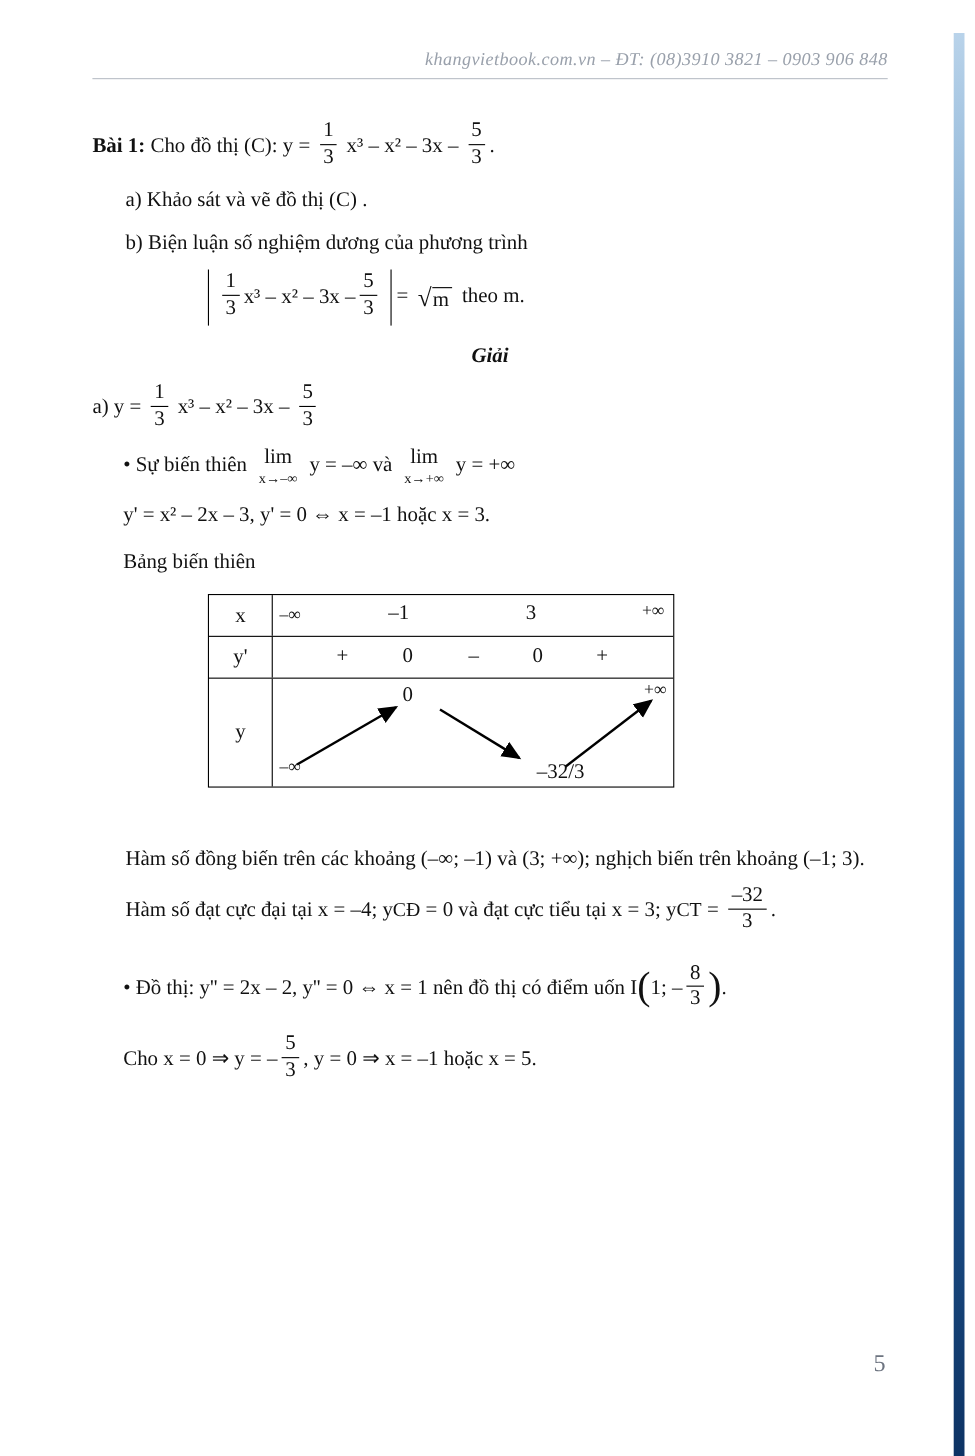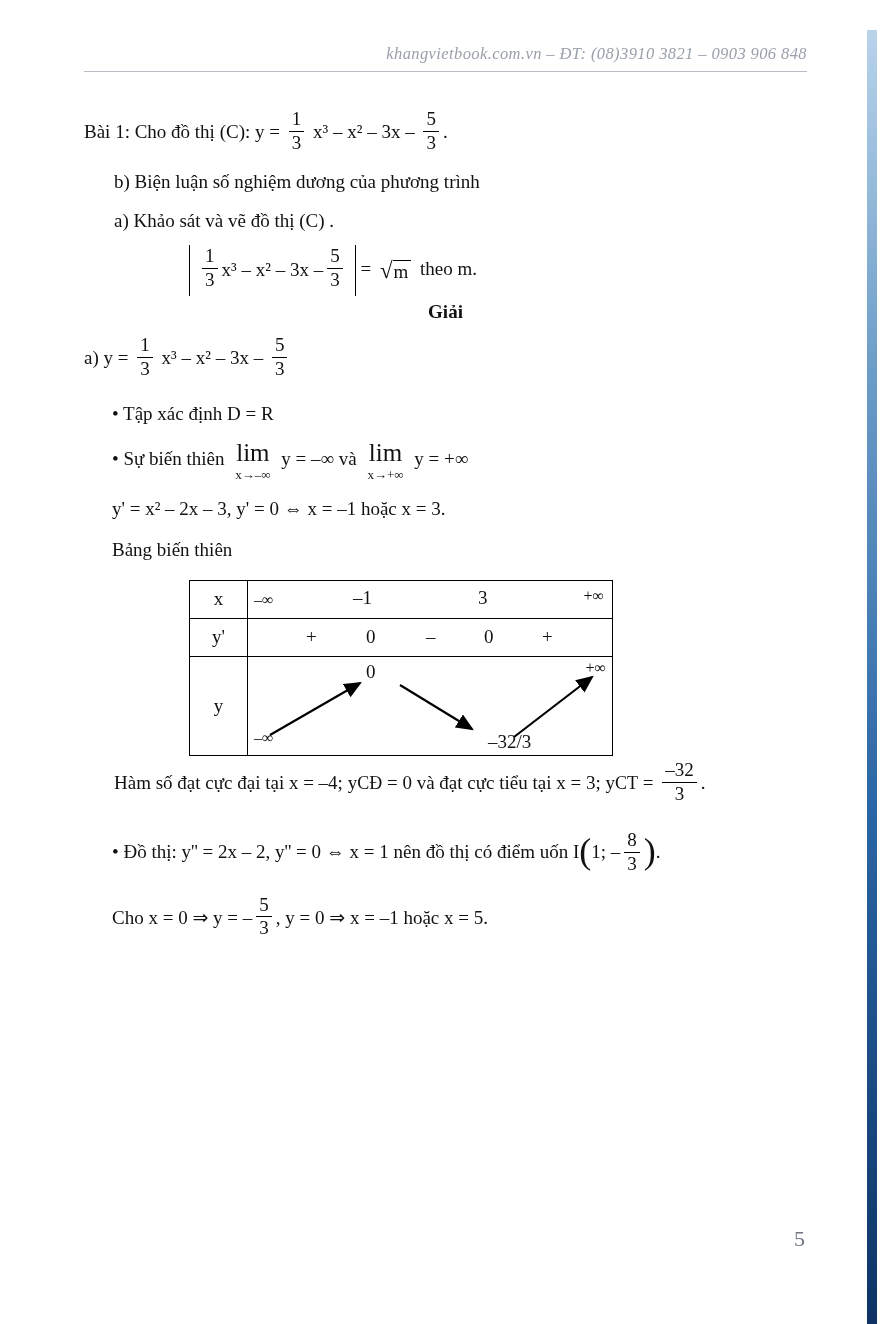--- a/index.html
+++ b/index.html
@@ -17,47 +17,47 @@
   
   .header{
     position:absolute; top:44px; left:75px; right:70px;
     border-bottom:1px solid #b9bec6; padding-bottom:7px; text-align:right;
   }
   .header-text{ font-style:italic; color:#99a0ab; font-size:16.5px; letter-spacing:.4px; }
 
   .content{ position:absolute; top:95px; left:75px; right:70px; }
   .line{ line-height:1.45; }
 
-  .bold{ font-weight:normal;text-align:center; }
+  .bold{ font-weight:bold;text-align:center; }
 
   
   .frac{ display:inline-block; vertical-align:middle; text-align:center;
          line-height:1.1; margin:0 4px; position:relative; top:-2px; }
   .frac .num{ display:block; padding:0 3px 1px; }
   .frac .den{ display:block; border-top:1.3px solid #000; padding:1px 3px 0; }
 
   
   .abs{ display:inline-flex; align-items:center;
         border-left:1.6px solid #000; border-right:1.6px solid #000;
         padding:3px 8px; vertical-align:middle; }
 
   
   .sqrt{ display:inline-block; vertical-align:middle; margin:0 4px; white-space:nowrap; }
   .sqrt-sign{ font-size:23px; }
   .rad{ border-top:1.4px solid #000; padding:0 3px 0 1px; }
 
   
   .lim{ display:inline-block; text-align:center; vertical-align:middle; margin:0 6px; line-height:1; }
-  .lim .top{ display:block; font-size:25px; }
+  .lim .top{ display:block; font-size:19px; }
   .lim .sub{ display:block; font-size:13px; margin-top:3px; }
 
   .p-problem{ margin-top:16px; }
   .p-item{ margin-top:12px; margin-left:30px; }
   .eq-line{ margin:10px 0 0 105px; }
-  .giai{ margin-top:2px; text-align:center; font-weight:bold; }
+  .giai{ margin-top:14px; text-align:center; font-weight:bold;font-style:italic; }
   .p-a{ margin-top:12px; }
   .bullet-line{ margin-left:28px; }
   .mt18{ margin-top:18px; } .mt12{ margin-top:12px; }
   .deriv{ margin-top:14px; margin-left:28px; }
   .caption{ margin-top:14px; margin-left:28px; }
 
   
   .vtable{ margin:16px 0 0 105px; width:424px; border:1.4px solid #000; }
   .vrow{ display:flex; border-bottom:1.4px solid #000; }
   .vrow:last-child{ border-bottom:none; }
@@ -94,22 +94,22 @@
   <div class="content">
 
     <div class="line p-problem">
       <span class="bold">Bài 1:</span>
       <span>Cho  đồ thị (C): y =</span>
       <span class="frac"><span class="num">1</span><span class="den">3</span></span>
       <span>x³ – x² – 3x –</span>
       <span class="frac"><span class="num">5</span><span class="den">3</span></span><span>.</span>
     </div>
 
+    <div class="line p-item">a) Khảo sát và vẽ đồ thị (C) .</div>
     <div class="line p-item">b) Biện luận số nghiệm dương của phương trình</div>
-    <div class="line p-item">a) Khảo sát và vẽ đồ thị (C) .</div>
 
     <div class="line eq-line">
       <span class="abs">
         <span class="frac">
             <span class="num">1</span>
             <span class="den">3</span>
           </span>
         <span>x³ – x² – 3x –</span>
         <span class="frac">
             <span class="num">5</span>
@@ -123,25 +123,20 @@
 
     <div class="line giai">Giải</div>
 
     <div class="line p-a">
       <span>a)  y =</span>
       <span class="frac"><span class="num">1</span><span class="den">3</span></span>
       <span>x³ – x² – 3x –</span>
       <span class="frac"><span class="num">5</span><span class="den">3</span></span>
     </div>
 
-    <div class="line bullet-line mt18">
-      <span>•</span>
-      <span>Tập xác định D =</span>
-      <span class="bold">R</span>
-    </div>
 
     <div class="line bullet-line mt12">
       <span>•</span>
       <span>Sự biến thiên</span>
       <span class="lim"><span class="top">lim</span><span class="sub">x→–∞</span></span>
       <span>y = –∞ và</span>
       <span class="lim"><span class="top">lim</span><span class="sub">x→+∞</span></span>
       <span>y = +∞</span>
     </div>
 
@@ -183,20 +178,21 @@
             <line x1="266" y1="80" x2="344" y2="20" stroke="#000" stroke-width="2.2" marker-end="url(#ah)"></line>
           </svg>
           <span class="pos" style="left:118px; top:4px;">0</span>
           <span class="pos inf" style="right:6px; top:2px;">+∞</span>
           <span class="pos inf" style="left:6px; bottom:8px;">–∞</span>
           <span class="pos" style="left:204px; bottom:2px;margin-left:36px;">–32/3</span>
         </div>
       </div>
     </div>
 
+    <div class="para para1">Hàm số đồng biến trên các khoảng (–∞; –1) và (3; +∞); nghịch biến trên khoảng (–1; 3).</div>
 
     <div class="para">
       <span>Hàm số đạt cực đại tại x = –4; y</span><span class="subsc">CĐ</span>
       <span>= 0 và đạt cực tiểu tại x = 3; y</span><span class="subsc">CT</span>
       <span>=</span>
       <span class="frac"><span class="num">–32</span><span class="den">3</span></span><span>.</span>
     </div>
 
     <div class="line bullet3">
       <span>•</span>

